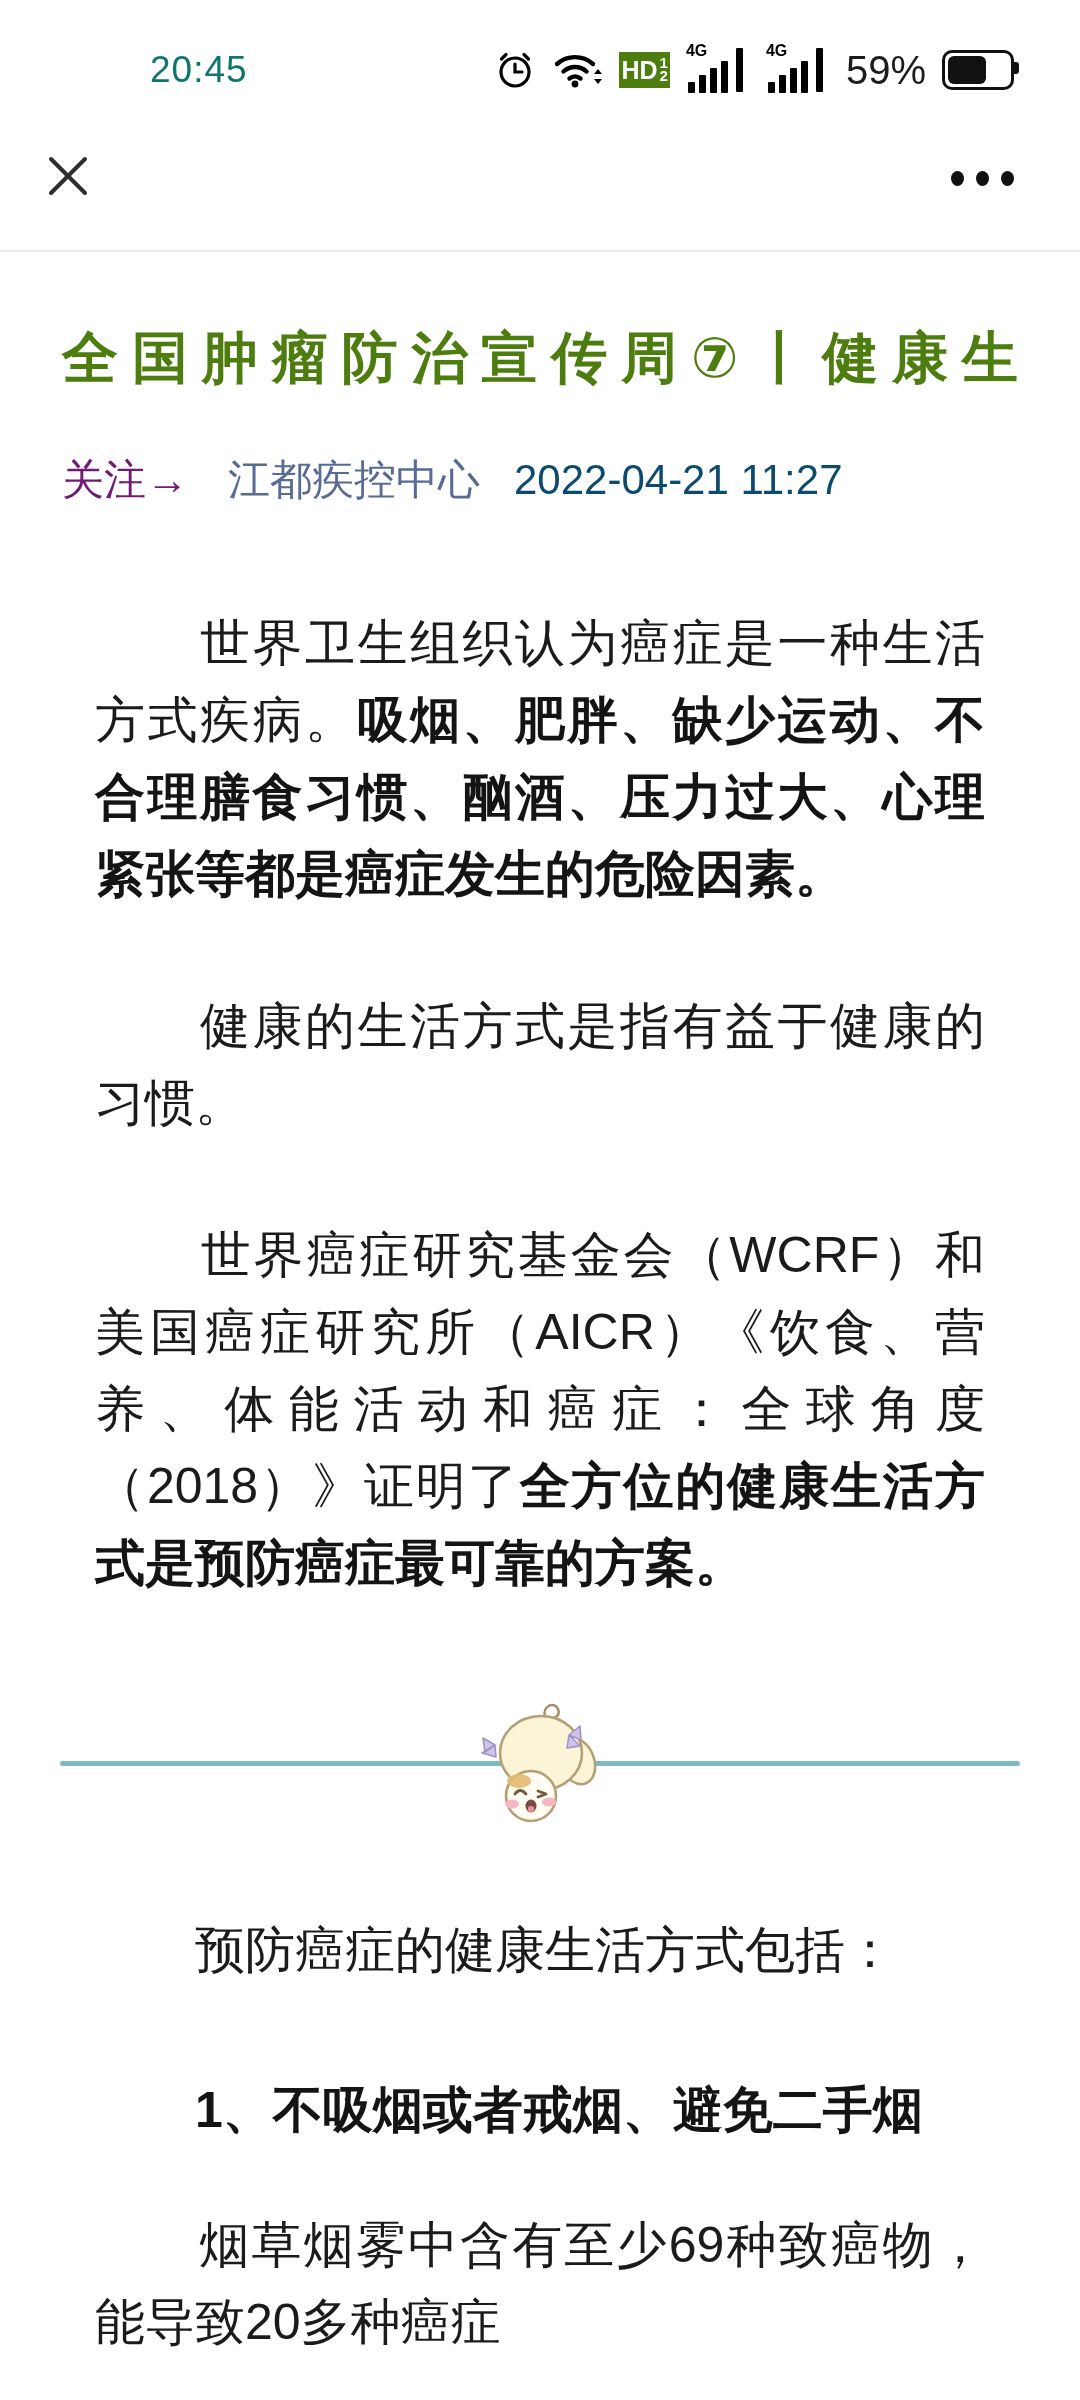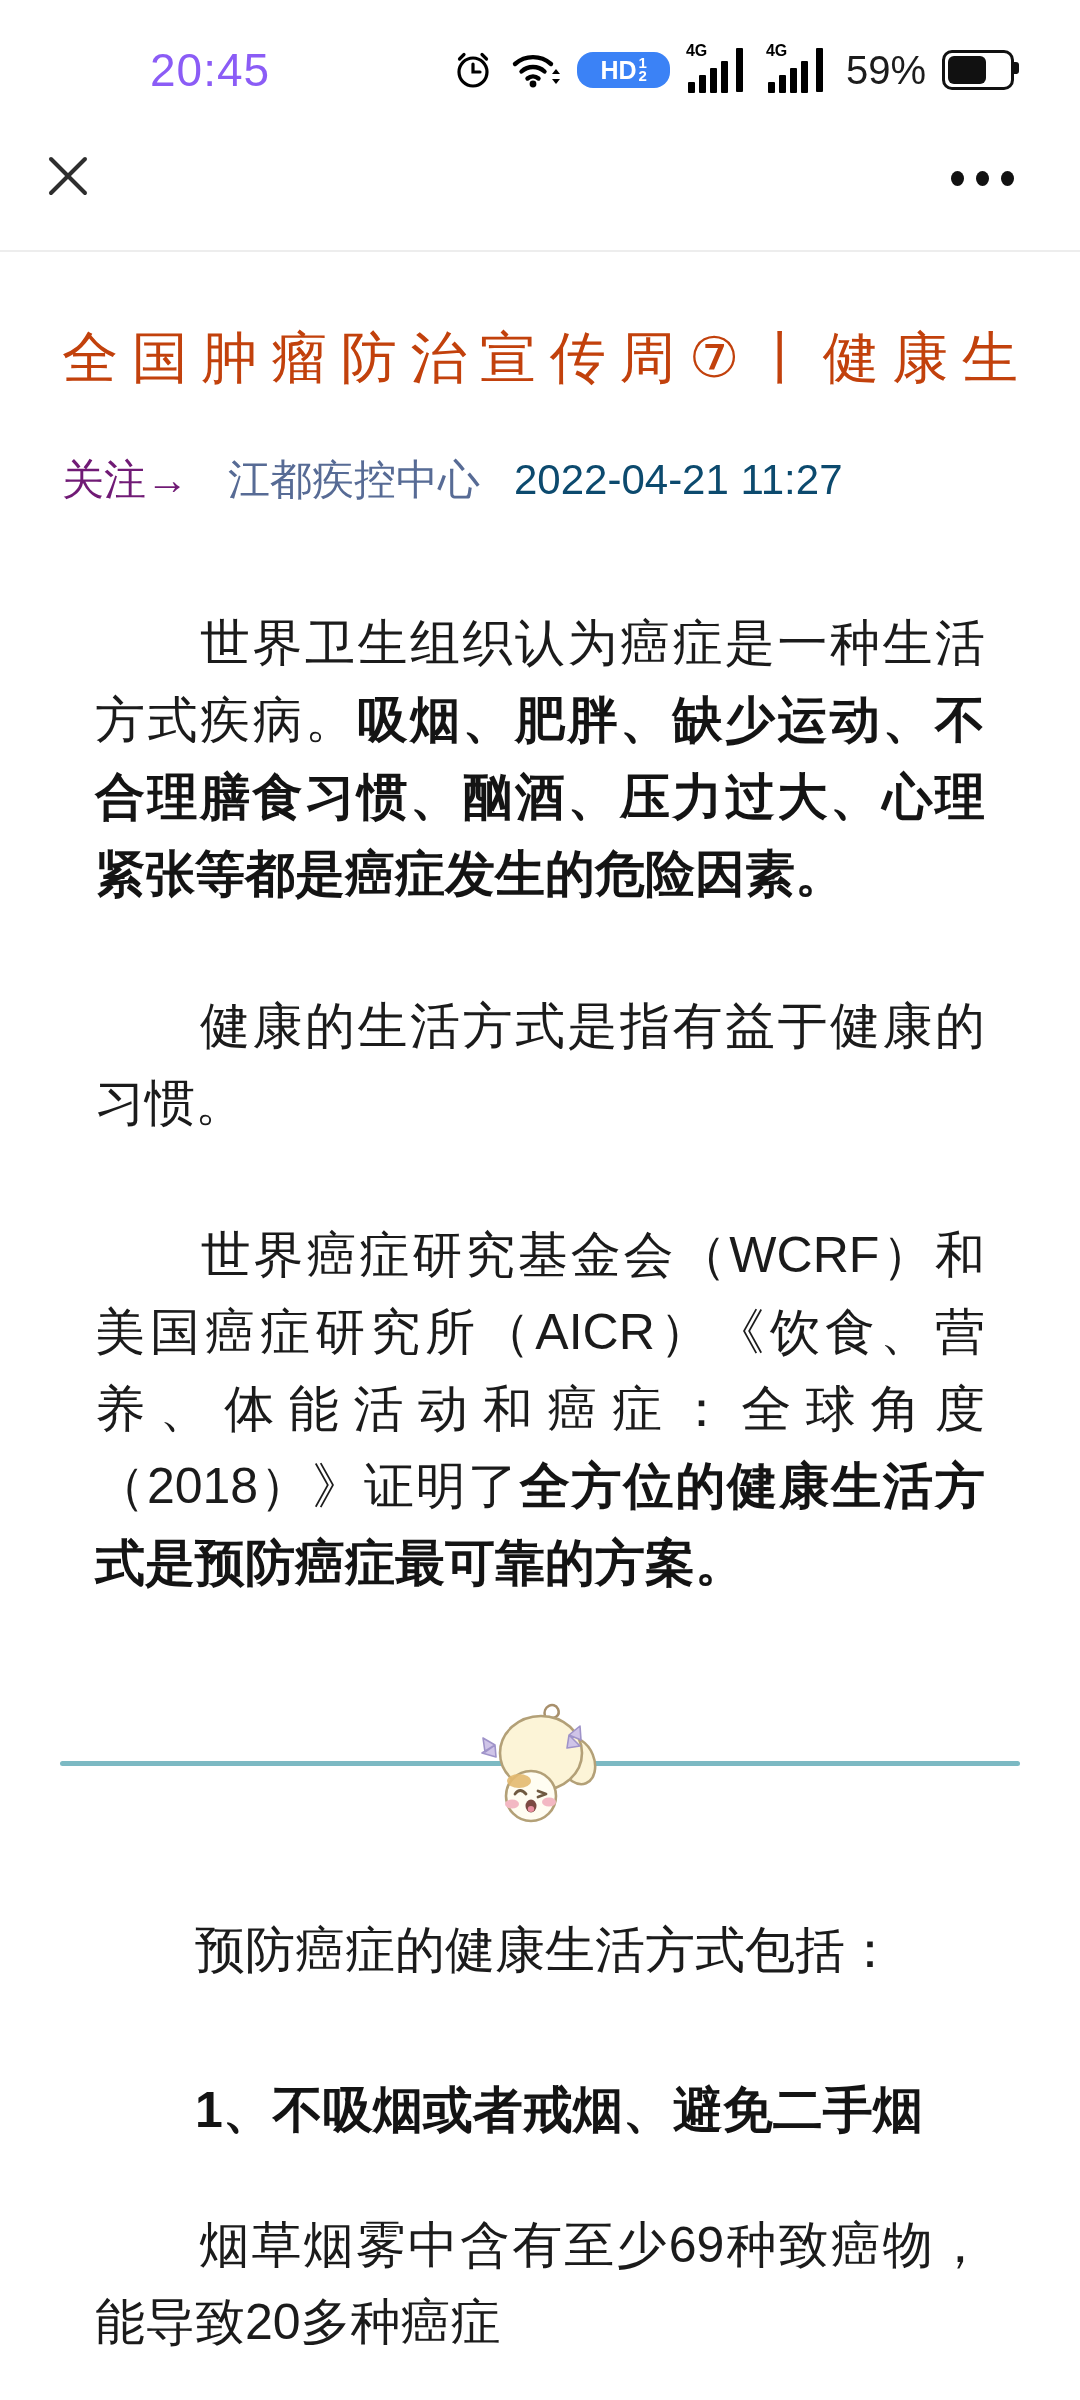--- a/index.html
+++ b/index.html
@@ -1,44 +1,44 @@
 <!DOCTYPE html>
 <html lang="zh"><head>
 <meta charset="utf-8">
 <style>
   html,body{margin:0;padding:0}
   .page{position:relative;width:1080px;height:2400px;background:#ffffff;overflow:hidden;
         font-family:"Liberation Sans","DejaVu Sans",sans-serif;color:#1b1b1b}
 
   
   .statusbar{display:flex;align-items:center;height:72px;padding:34px 66px 0 150px}
-  .sb-time{font-size:46px;color:#8b5cf6;letter-spacing:1px}
+  .sb-time{font-size:37px;color:#0f766e;letter-spacing:1px}
   .sb-right{margin-left:auto;display:flex;align-items:center;gap:16px}
   .sb-right svg{display:block}
-  .hd-badge{background:#3b82f6;color:#fff;border-radius:16px;height:36px;padding:0 23px;
+  .hd-badge{background:#4d7c0f;color:#fff;border-radius:0;height:36px;padding:0 2px;
             display:flex;align-items:center;font-weight:700}
   .hd-txt{font-size:25px;letter-spacing:0}
   .hd-frac{display:flex;flex-direction:column;line-height:.85;font-size:15px;margin-left:2px;align-items:center}
   .sig{position:relative;width:64px;height:50px}
   .sig-lbl{position:absolute;top:-3px;left:0;font-size:16px;font-weight:700;color:#000}
   .sig .bar{position:absolute;bottom:2px;width:7px;background:#000;border-radius:1px}
   .b1{left:2px;height:11px}.b2{left:13px;height:18px}.b3{left:24px;height:25px}.b4{left:35px;height:32px}
   .b5{left:50px;height:44px;top:3px}
   .sb-batt-pct{font-size:40px;color:#1c1c1c}
   .battery{position:relative;width:66px;height:34px;border:3px solid #111;border-radius:10px;background:#fff}
   .battery .fill{position:absolute;left:3px;top:3px;bottom:3px;width:58%;background:#111;border-radius:6px}
   .battery .nub{position:absolute;right:-8px;top:9px;width:5px;height:12px;background:#111;border-radius:0 3px 3px 0}
 
   
   .header{height:144px;display:flex;align-items:center;padding:0 66px 0 42px;border-bottom:2px solid #ededed}
   .more{margin-left:auto;display:flex;gap:12px;cursor:pointer}
   .more i{width:13px;height:15px;border-radius:50%;background:#111}
 
   
-  .title{margin:64px 62px 0;font-size:56px;line-height:84px;font-weight:400;color:#c2410c}
+  .title{margin:64px 62px 0;font-size:56px;line-height:84px;font-weight:700;color:#4d7c0f}
   .tline{text-align:justify;text-align-last:justify}
   .byline{display:flex;align-items:baseline;margin:52px 62px 0;font-size:42px;white-space:nowrap}
   .follow{color:#701a75}
   .account{color:#576b95;margin-left:40px}
   .date{color:#0c4a6e;margin-left:34px}
 
   .body{margin:0 95px;font-size:50px;line-height:77px;color:#1b1b1b}
   .line{text-align:justify}
   .line.fill{text-align-last:justify}
   .bold{font-weight:700;color:#141414}

